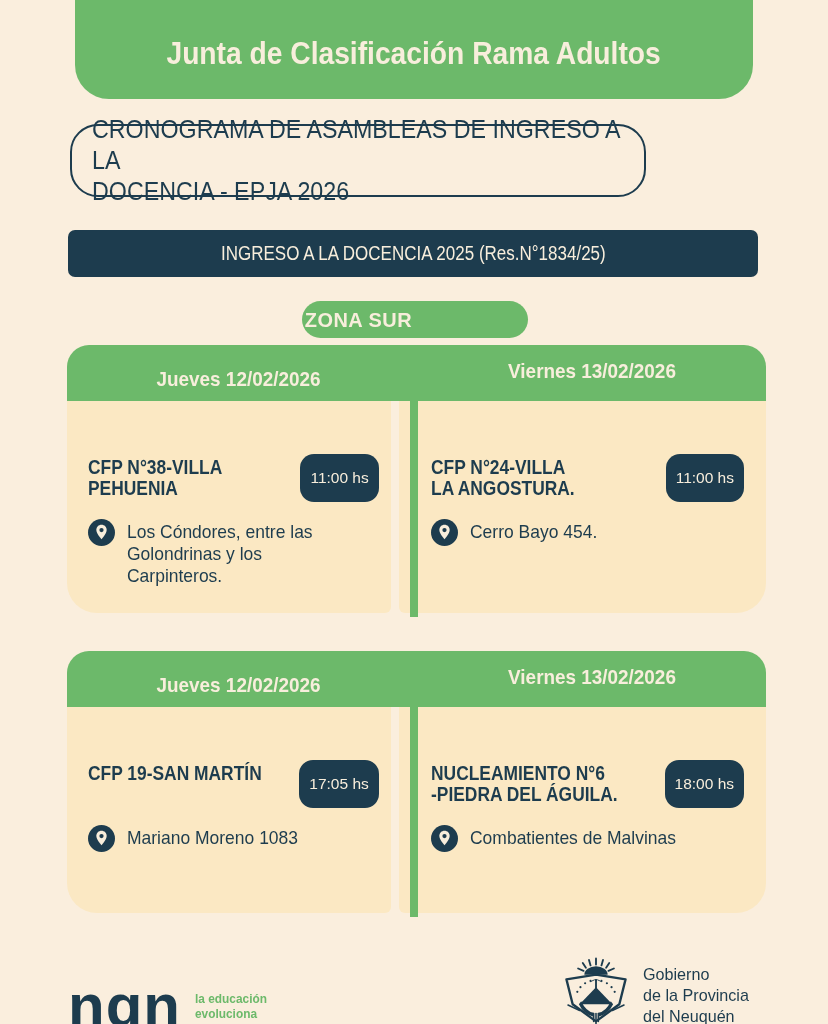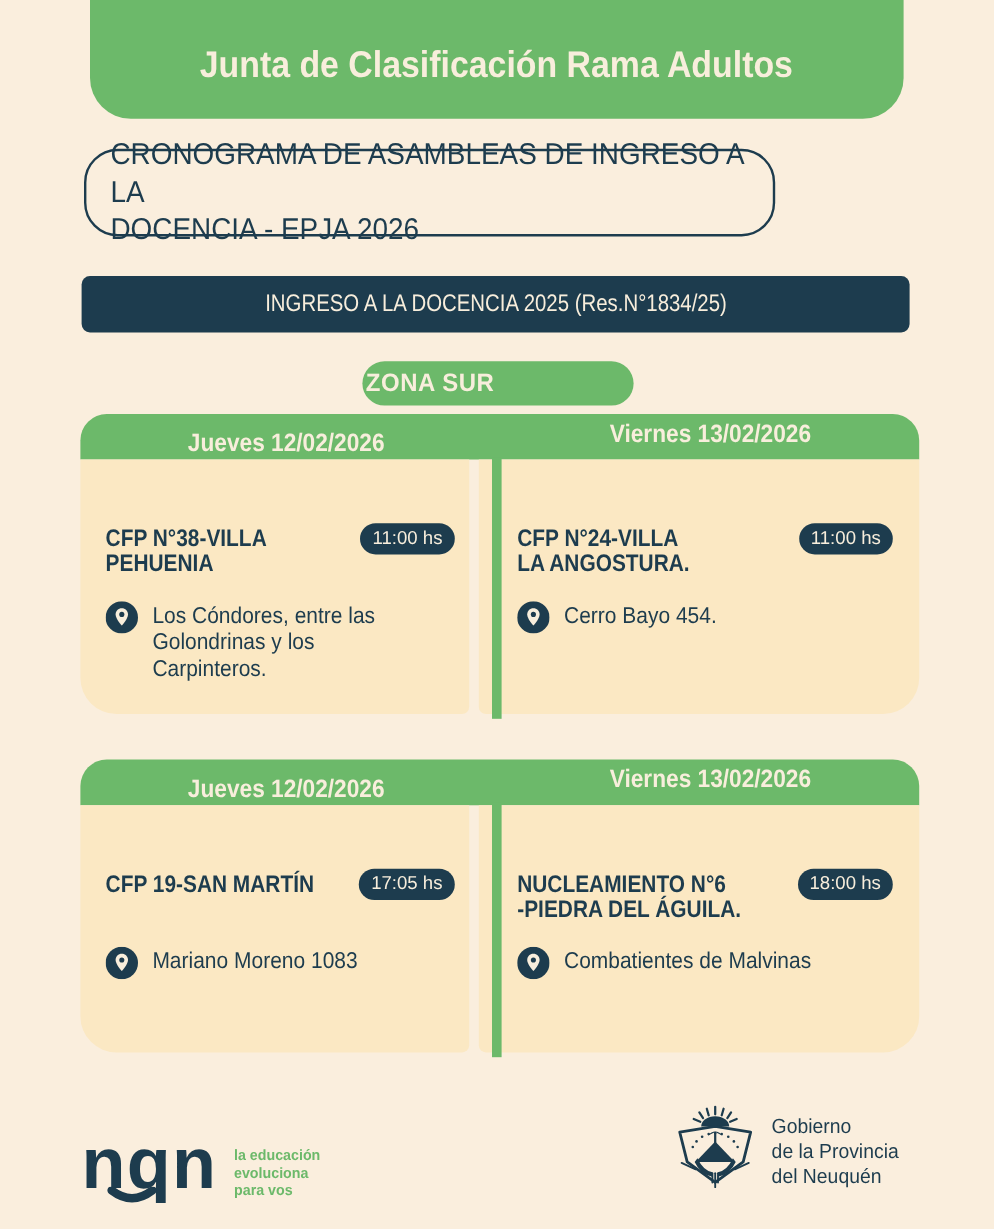--- a/index.html
+++ b/index.html
@@ -36,37 +36,37 @@
   
   .zone-pill{width:226px;height:37px;margin:24px 0 0 302px;background:var(--green);border-radius:19px;
     display:flex;align-items:center;justify-content:flex-start;}
   .zone-pill .zone-label{display:inline-block;font-size:21px;font-weight:bold;color:var(--cream-text);
     letter-spacing:0.5px;transform:scaleX(0.95);}
 
   
   .card{width:699px;margin-left:67px;position:relative;}
   .card-1{margin-top:7px;}
   .card-2{margin-top:38px;}
-  .card-header{height:38px;background:var(--green);border-radius:22px 22px 0 0;display:flex;align-items:center;}
+  .card-header{height:56px;background:var(--green);border-radius:22px 22px 0 0;display:flex;align-items:center;}
   .day{font-size:21px;font-weight:bold;color:var(--cream-text);text-align:center;white-space:nowrap;}
   .day-left{width:343px;transform:translateY(6px) scaleX(0.9);}
   .day-right{width:348px;margin-left:8px;transform:translateY(-2px) scaleX(0.9);}
   .card-body{position:relative;display:flex;}
   .divider{position:absolute;left:343px;top:-2px;width:8px;height:calc(100% + 6px);background:var(--green);}
   .cell{background:var(--card-yellow);}
   .cell-left{width:343px;border-radius:0 0 6px 30px;padding:56px 12px 0 21px;}
   .cell-right{width:388px;margin-left:8px;border-radius:0 0 30px 6px;padding:56px 22px 0 32px;}
   .card-1 .cell{height:212px;}
   .card-2 .cell{height:206px;}
 
   .title-row{position:relative;min-height:62px;}
   .event-title{font-size:20px;font-weight:bold;color:var(--navy);line-height:21px;
     white-space:pre-line;transform:scaleX(0.87);transform-origin:left top;max-width:240px;}
   .time-badge{position:absolute;right:0;top:-3px;background:var(--navy);color:var(--cream-text);
-    font-size:15.5px;padding:4px 10px;border-radius:14px;white-space:nowrap;}
+    font-size:15.5px;padding:15px 10px;border-radius:14px;white-space:nowrap;}
 
   .loc-row{display:flex;align-items:flex-start;gap:12px;}
   .pin-icon{flex:0 0 27px;}
   .loc-text{font-size:19px;color:var(--navy);line-height:22px;white-space:pre-line;
     transform:scaleX(0.92);transform-origin:left top;padding-top:2px;}
 
   
   .footer{display:flex;justify-content:space-between;align-items:flex-start;margin:38px 60px 0 68px;}
   .nqn-logo{display:flex;align-items:flex-start;margin-top:38px;}
   .nqn-wordmark{position:relative;font-size:60px;font-weight:bold;color:var(--navy);

